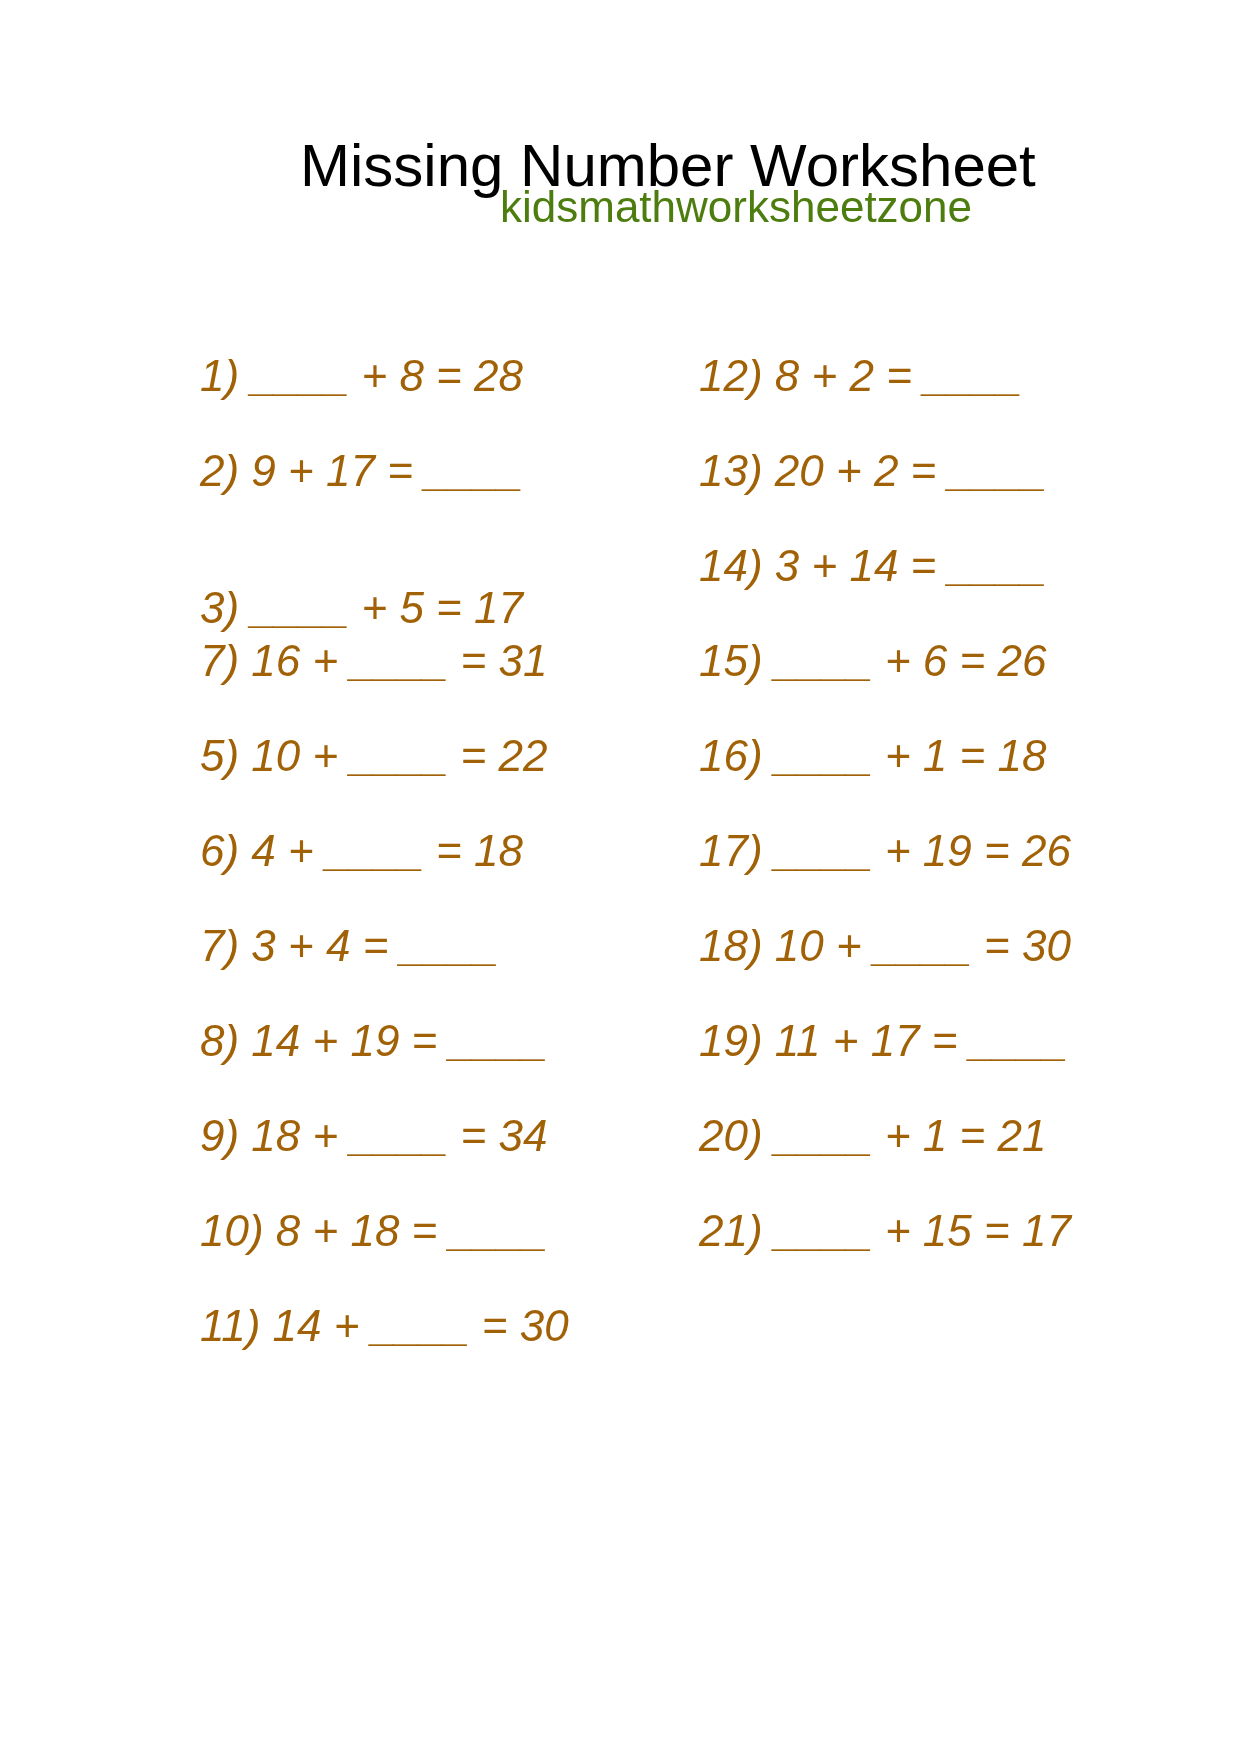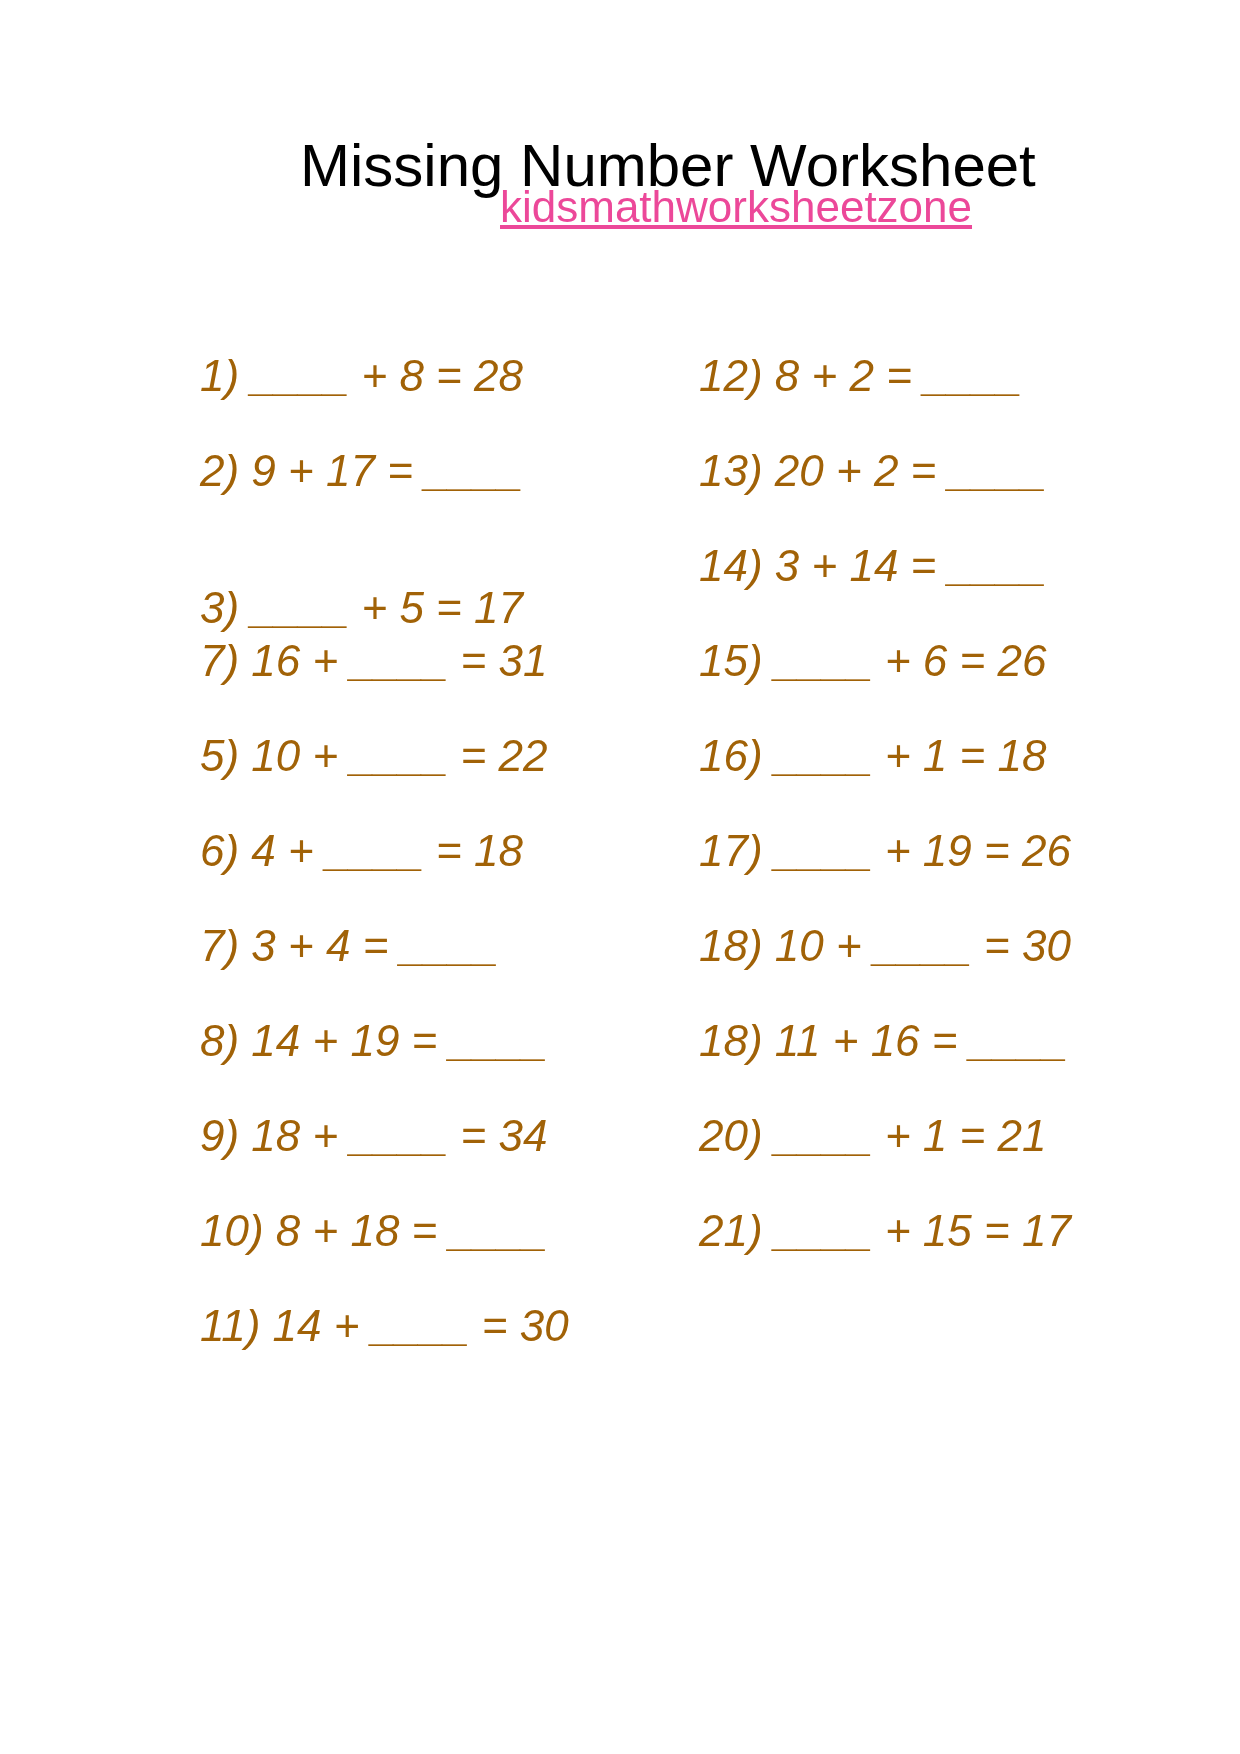--- a/index.html
+++ b/index.html
@@ -25,22 +25,21 @@
       color: #000000;
       margin-top: 32px;
     }
     .subtitle {
       position: absolute;
       left: 500px;
       top: 185px;
       font-size: 44px;
       line-height: 44px;
       white-space: nowrap;
-      color: #ec4899;
-      text-decoration: underline;
+      color: #4d7c0f;
     }
     .problem {
       position: absolute;
       font-size: 44px;
       line-height: 44px;
       white-space: pre;
       color: #a16207;
       font-style: italic;
     }
   </style>
@@ -66,17 +65,17 @@
   </div>
 
   <div>
     <div class="problem" style="left:699px; top:354px;">12) 8 + 2 = ____</div>
     <div class="problem" style="left:699px; top:449px;">13) 20 + 2 = ____</div>
     <div class="problem" style="left:699px; top:544px;">14) 3 + 14 = ____</div>
     <div class="problem" style="left:699px; top:639px;">15) ____ + 6 = 26</div>
     <div class="problem" style="left:699px; top:734px;">16) ____ + 1 = 18</div>
     <div class="problem" style="left:699px; top:829px;text-align:right;">17) ____ + 19 = 26</div>
     <div class="problem" style="left:699px; top:924px;">18) 10 + ____ = 30</div>
-    <div class="problem" style="left:699px; top:1019px;">18) 11 + 16 = ____</div>
+    <div class="problem" style="left:699px; top:1019px;">19) 11 + 17 = ____</div>
     <div class="problem" style="left:699px; top:1114px;">20) ____ + 1 = 21</div>
     <div class="problem" style="left:699px; top:1209px;">21) ____ + 15 = 17</div>
   </div>
 </div>
 
 </body></html>

